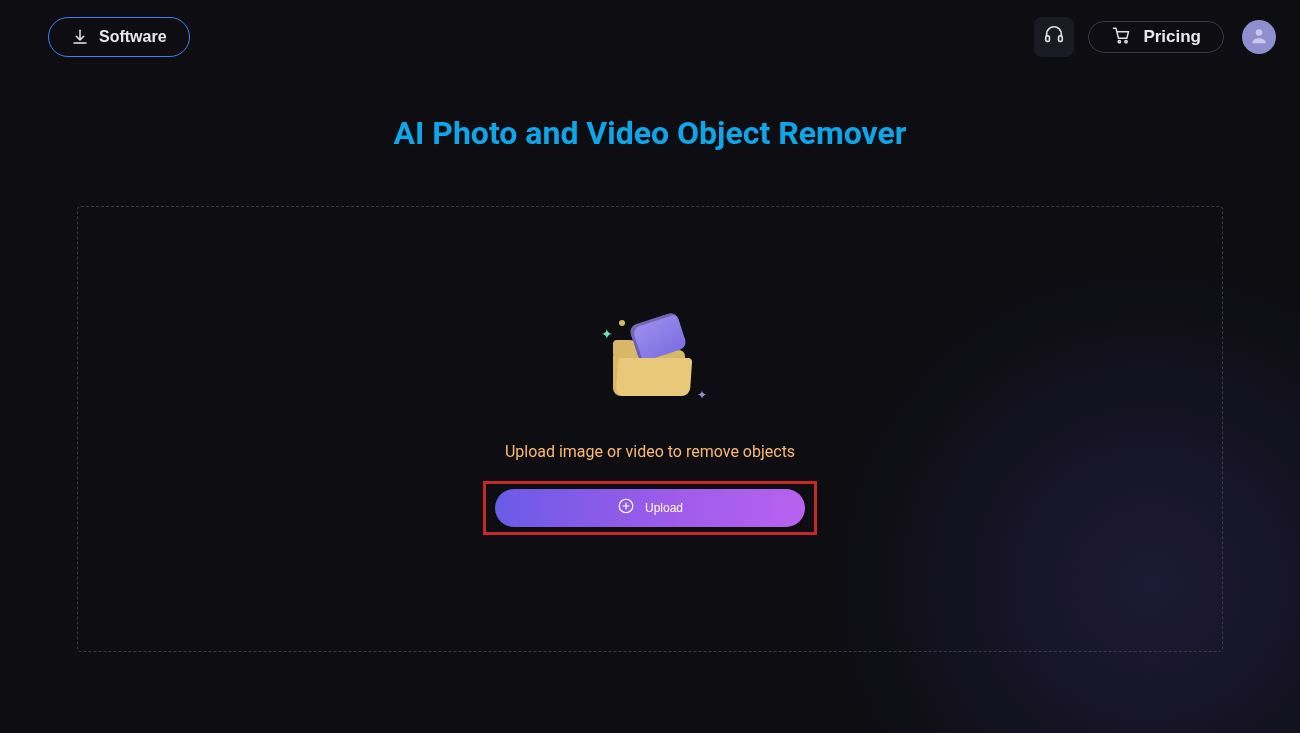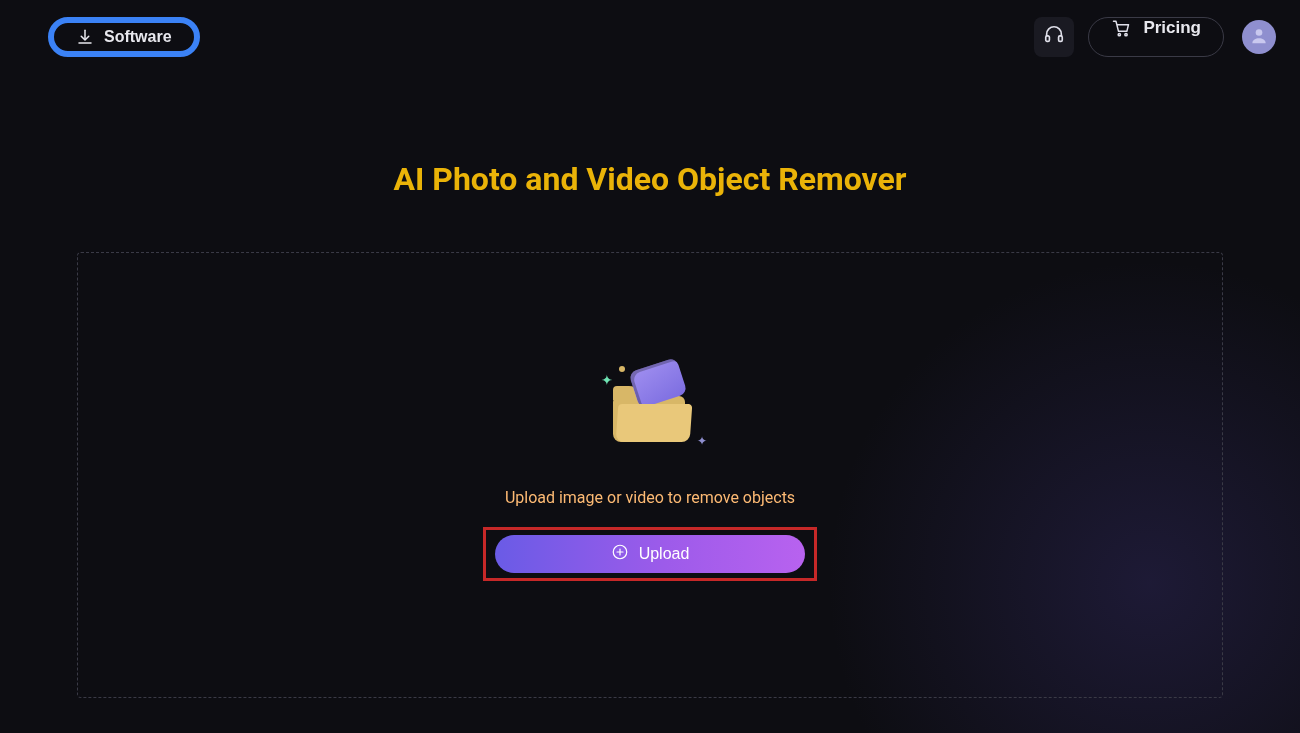--- a/index.html
+++ b/index.html
@@ -10,50 +10,50 @@
     background: radial-gradient(circle at center, rgba(60,50,120,0.35), rgba(13,13,18,0) 65%);
     pointer-events: none;
   }
 
   
   .header { position: relative; display: flex; align-items: center; height: 74px; padding: 0 24px; z-index: 2; }
   .brand { display: flex; align-items: center; gap: 10px; }
   .brand-logo { width: 32px; height: 32px; border-radius: 7px; background: linear-gradient(145deg,#3b2f7a,#2a1f60); display: flex; align-items: center; justify-content: center; }
   .brand-name { font-size: 19px; font-weight: 600; color: #f2f2f6; }
 
-  .pill-btn { display: inline-flex; align-items: center; gap: 10px; height: 40px; padding: 0 22px; margin-left: 24px; border: 6px solid #3b82f6; border-radius: 999px; color: #e8e8ee; background: transparent; font-size: 16px; font-weight: 600; cursor: pointer; }
+  .pill-btn { display: inline-flex; align-items: center; gap: 10px; height: 40px; padding: 0 22px; margin-left: 24px; border: 1px solid #3b82f6; border-radius: 999px; color: #e8e8ee; background: transparent; font-size: 16px; font-weight: 600; cursor: pointer; }
   .pill-btn .ico { display: inline-flex; }
 
   .spacer { flex: 1; }
 
   .icon-btn { width: 40px; height: 40px; border-radius: 8px; background: #1a1a22; display: inline-flex; align-items: center; justify-content: center; margin-right: 14px; cursor: pointer; }
 
-  .pricing-btn { display: inline-flex; align-items: flex-start; gap: 12px; height: 40px; padding: 0 22px; border: 1px solid #3a3a46; border-radius: 999px; color: #e8e8ee; background: transparent; font-size: 17px; font-weight: 600; cursor: pointer; margin-right: 18px; }
+  .pricing-btn { display: inline-flex; align-items: center; gap: 12px; height: 32px; padding: 0 22px; border: 1px solid #3a3a46; border-radius: 999px; color: #e8e8ee; background: transparent; font-size: 17px; font-weight: 600; cursor: pointer; margin-right: 18px; }
 
   .avatar { width: 34px; height: 34px; border-radius: 50%; background: #8f8fcf; display: inline-flex; align-items: center; justify-content: center; cursor: pointer; }
 
   
   .main { position: relative; z-index: 2; padding: 40px 24px 0; text-align: center; }
-  .title { font-size: 32px; font-weight: 700; color: #eab308; margin-top: 46px; }
+  .title { font-size: 32px; font-weight: 700; color: #0ea5e9; }
 
   .dropzone { margin: 54px auto 0; width: 1146px; height: 446px; border: 1px dashed #3a3a46; border-radius: 4px; display: flex; flex-direction: column; align-items: center; justify-content: center; }
 
   .folder-illustration { width: 110px; height: 76px; position: relative; margin-bottom: 42px; }
   .folder-body { position: absolute; left: 18px; bottom: 4px; width: 72px; height: 46px; background: #d8b767; border-radius: 6px 6px 8px 8px; }
   .folder-body::before { content: ""; position: absolute; top: -10px; left: 0; width: 30px; height: 14px; background: #d8b767; border-radius: 4px 14px 0 0; }
   .folder-front { position: absolute; left: 22px; bottom: 4px; width: 74px; height: 38px; background: #e9c87a; border-radius: 4px 4px 8px 8px; transform: skewX(-4deg); }
   .paper { position: absolute; transform: rotate(-18deg); left: 38px; top: -6px; width: 50px; height: 38px; border-radius: 8px; background: linear-gradient(160deg,#a08ff0,#7c6de0); box-shadow: 3px 3px 0 rgba(0,0,0,.25) inset; }
   .sparkle { position: absolute; font-size: 14px; color: #6fe3b3; left: 6px; top: 2px; }
   .sparkle-dot { position: absolute; width: 6px; height: 6px; background: #d8b767; border-radius: 50%; left: 24px; top: -4px; }
   .sparkle-br { position: absolute; font-size: 12px; color: #8f8fcf; right: -2px; bottom: -2px; }
 
   .instructions { font-size: 16px; color: #fdba74; }
 
   .upload-wrap { margin-top: 20px; padding: 5px 9px; border: 3px solid #c62828; display: inline-block; }
-  .upload-btn { width: 310px; height: 38px; border: none; border-radius: 999px; background: linear-gradient(90deg,#6a5be6 0%,#9d5bea 55%,#b862ef 100%); color: #fff; font-size: 16px; font-weight: 500; display: inline-flex; align-items: center; justify-content: center; gap: 10px; cursor: pointer; }
+  .upload-btn { width: 310px; height: 38px; border: none; border-radius: 999px; background: linear-gradient(90deg,#6a5be6 0%,#9d5bea 55%,#b862ef 100%); color: #fff; font-size: 12px; font-weight: 500; display: inline-flex; align-items: center; justify-content: center; gap: 10px; cursor: pointer; }
 </style>
 </head>
 <body>
 
 <div class="header">
 
   <button class="pill-btn">
     <span class="ico">
       <svg width="18" height="18" viewBox="0 0 24 24" fill="none" stroke="#e8e8ee" stroke-width="2" stroke-linecap="round" stroke-linejoin="round">
         <path d="M12 3v12"></path>

